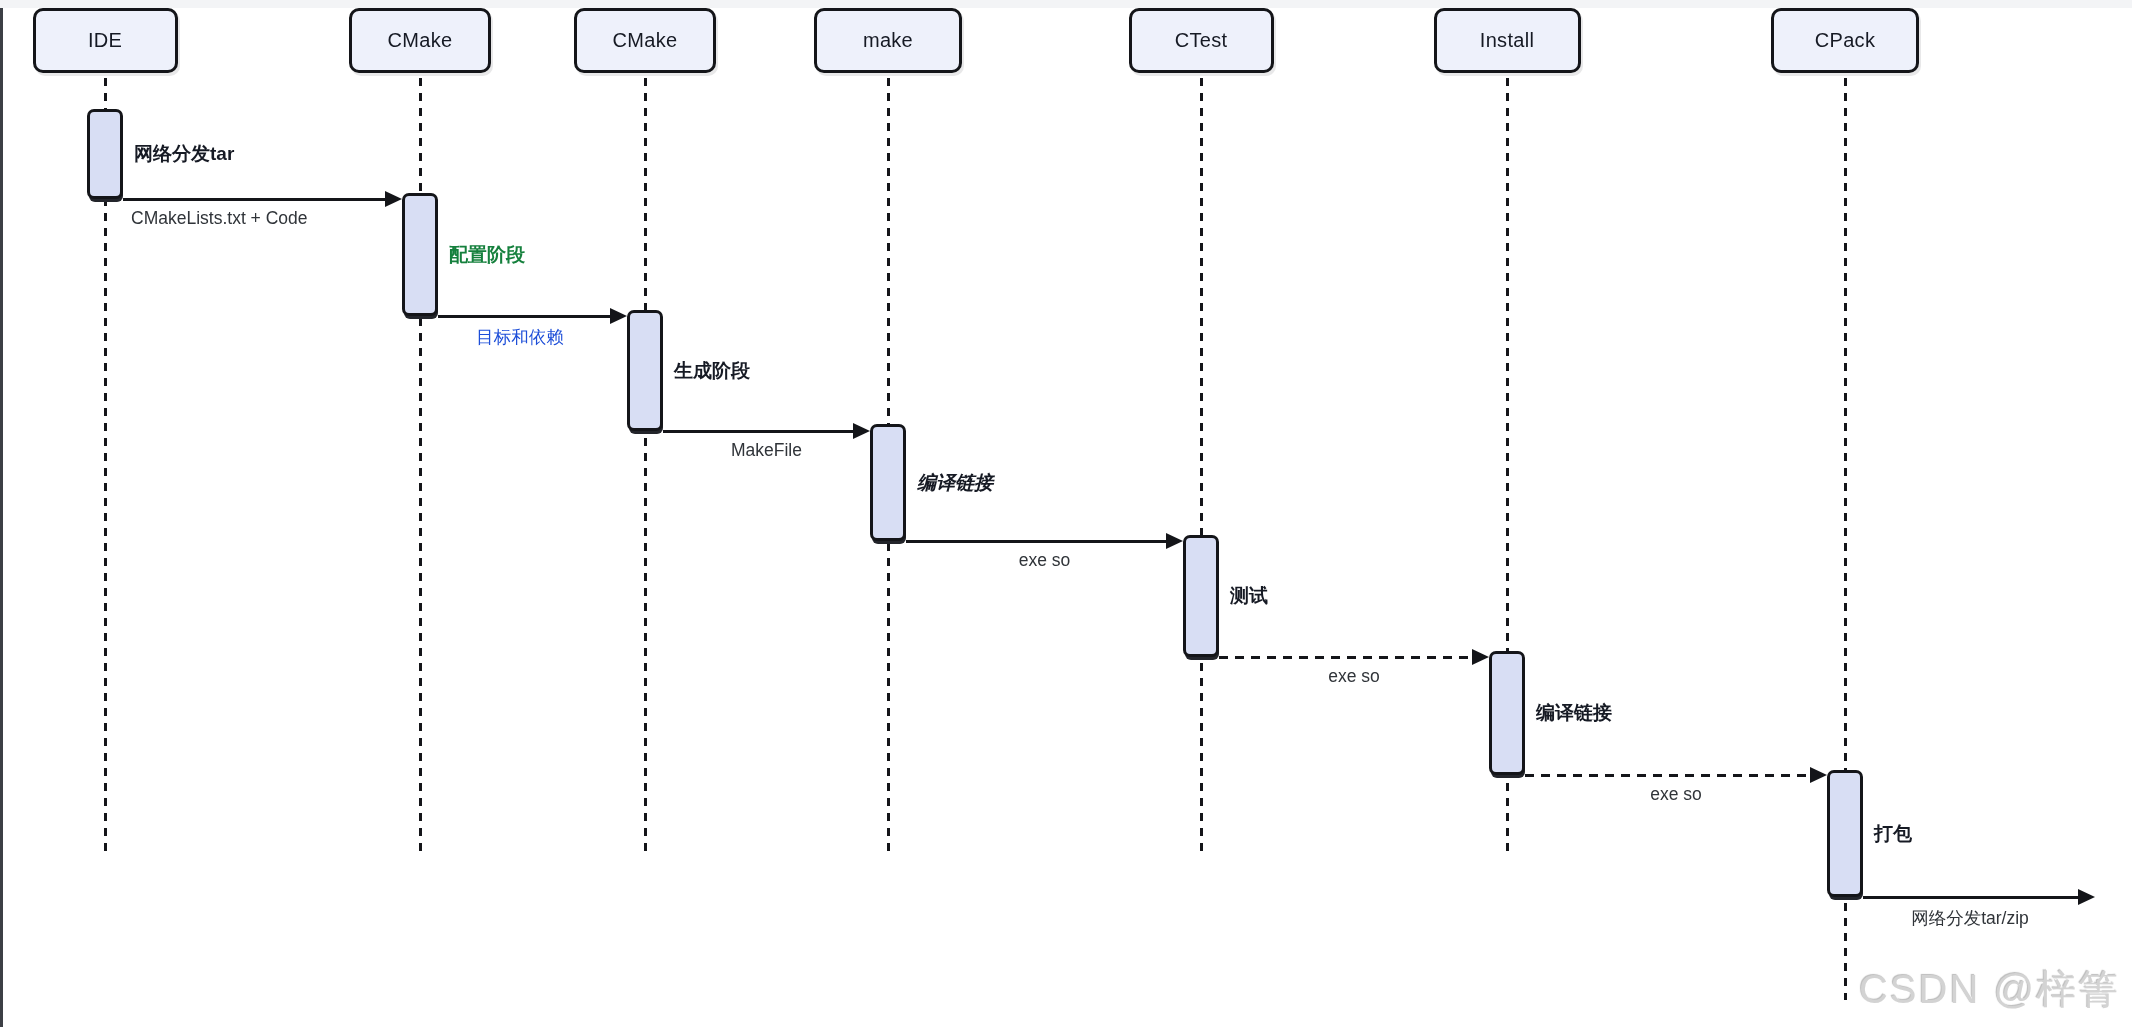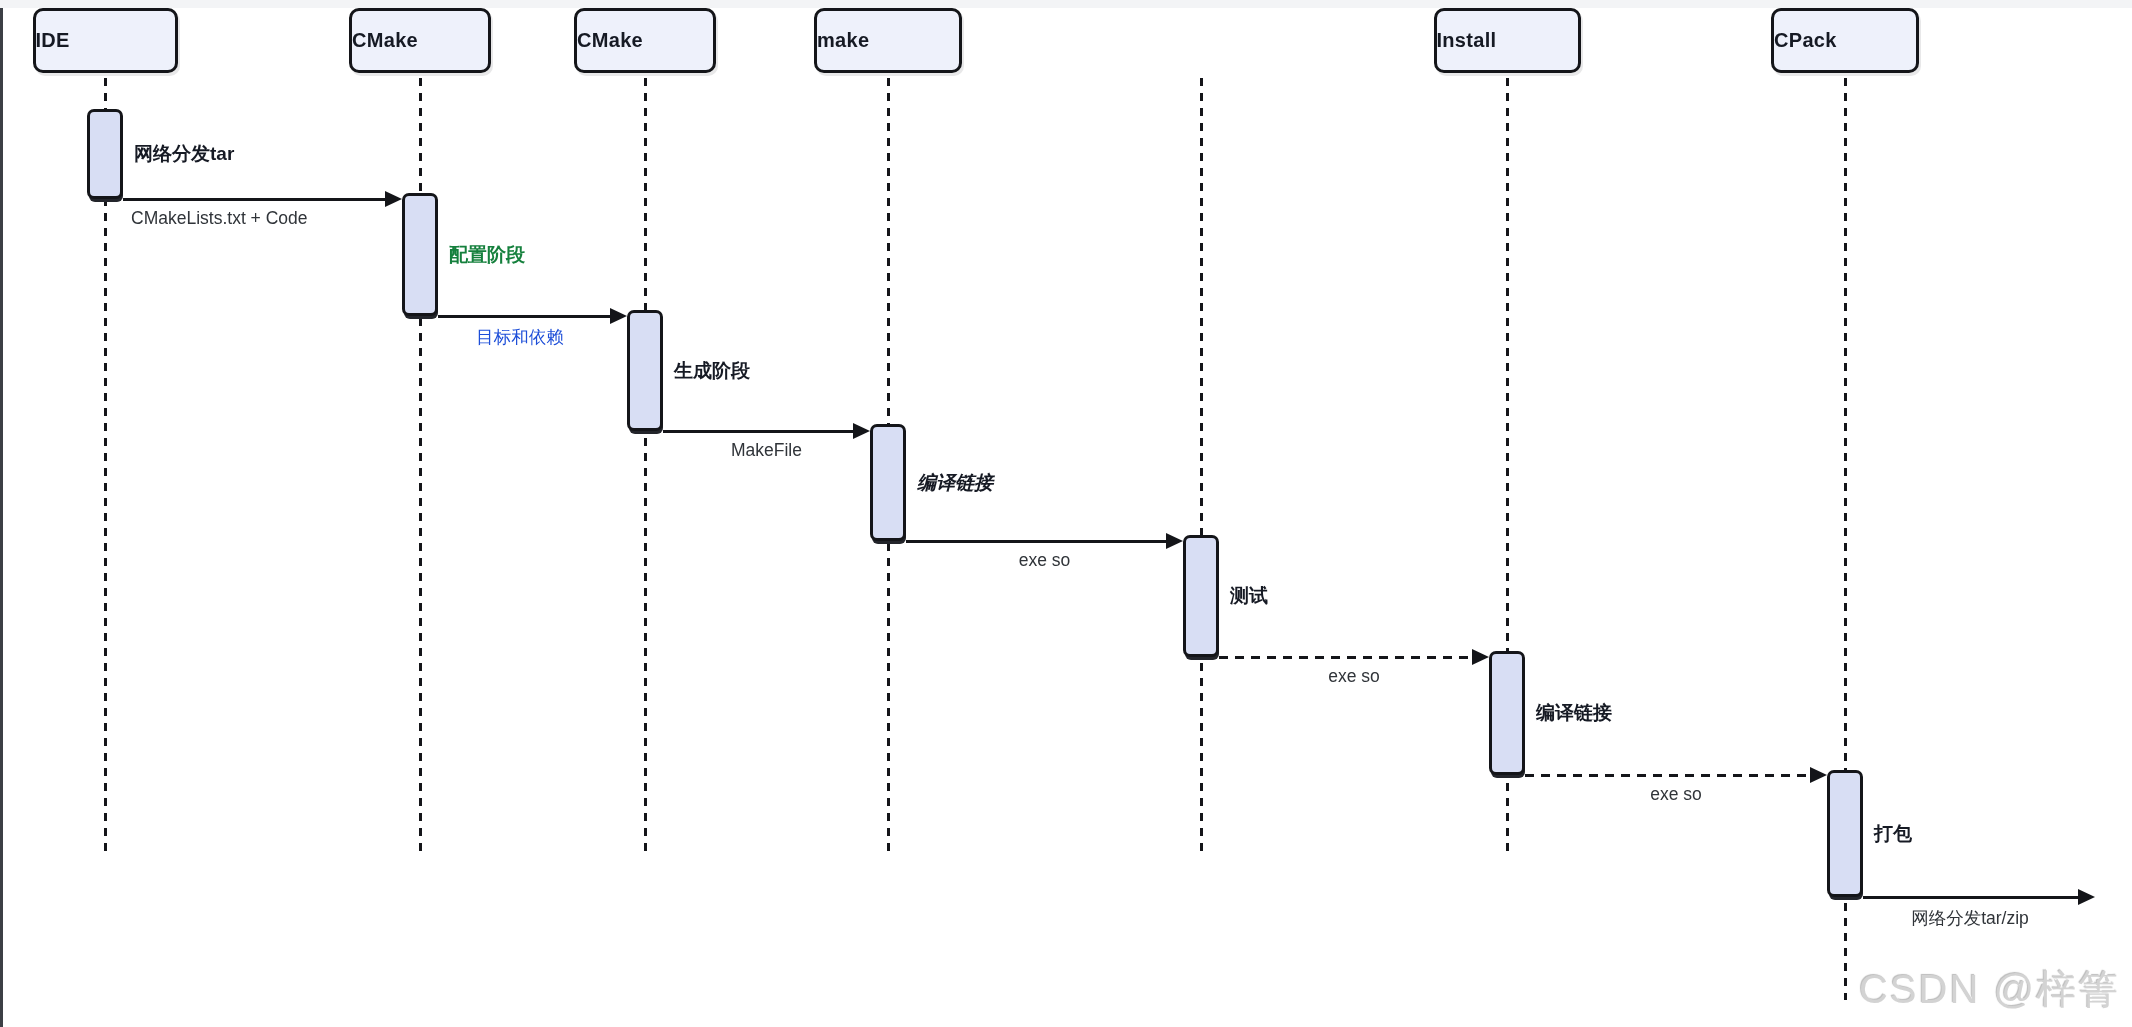--- a/index.html
+++ b/index.html
@@ -8,22 +8,22 @@
     background:#ffffff;
     font-family:"Liberation Sans","DejaVu Sans",sans-serif;
     position:relative;overflow:hidden;
   }
   #diagram{position:absolute;left:0;top:0;width:2132px;height:1027px;}
   .top-strip{position:absolute;left:0;top:0;width:2132px;height:8px;}
   .left-edge{position:absolute;left:0;top:8px;width:3px;height:1019px;}
   .participant{
     position:absolute;top:8px;height:65px;
     border:3px solid #141519;border-radius:10px;
-    display:flex;align-items:center;
-    font-weight:bold;font-size:20px;letter-spacing:0.3px;
+    display:flex;align-items:center;justify-content:center;
+    font-weight:normal;font-size:20px;letter-spacing:0.3px;
     box-shadow:2px 3px 0 rgba(25,28,40,0.10);
     box-sizing:border-box;
   }
   .lifeline{position:absolute;width:3px;}
   .activation{
     position:absolute;width:36px;
     border:3px solid #141519;border-radius:7px;
     box-sizing:border-box;
     box-shadow:1px 4px 0 -1px #23252b;
   }
@@ -68,20 +68,23 @@
     </div>
     <div class="participant" style="left: 349px; width: 142px; background: rgb(238, 241, 251); border-color: rgb(20, 21, 25); color: rgb(22, 26, 36);">
       <span>CMake</span>
     </div>
     <div class="participant" style="left: 574px; width: 142px; background: rgb(238, 241, 251); border-color: rgb(20, 21, 25); color: rgb(22, 26, 36);">
       <span>CMake</span>
     </div>
     <div class="participant" style="left: 814px; width: 148px; background: rgb(238, 241, 251); border-color: rgb(20, 21, 25); color: rgb(22, 26, 36);">
       <span>make</span>
     </div>
+    <div class="participant" style="left: 1128.5px; width: 145px; background: rgb(238, 241, 251); border-color: rgb(20, 21, 25); color: rgb(22, 26, 36);">
+      <span>CTest</span>
+    </div>
     <div class="participant" style="left: 1433.5px; width: 147px; background: rgb(238, 241, 251); border-color: rgb(20, 21, 25); color: rgb(22, 26, 36);">
       <span>Install</span>
     </div>
     <div class="participant" style="left: 1771px; width: 148px; background: rgb(238, 241, 251); border-color: rgb(20, 21, 25); color: rgb(22, 26, 36);">
       <span>CPack</span>
     </div>
     <div class="activation" style="left: 87px; top: 109px; height: 90px; background: rgb(216, 222, 244); border-color: rgb(20, 21, 25);"></div>
     <div class="activation-label" style="left: 134px; top: 154px; color: rgb(22, 26, 36);">网络分发tar</div>
     <div class="activation" style="left: 402px; top: 193px; height: 123px; background: rgb(216, 222, 244); border-color: rgb(20, 21, 25);"></div>
     <div class="activation-label" style="left: 449px; top: 254.5px; color: #15803d;">配置阶段</div>

